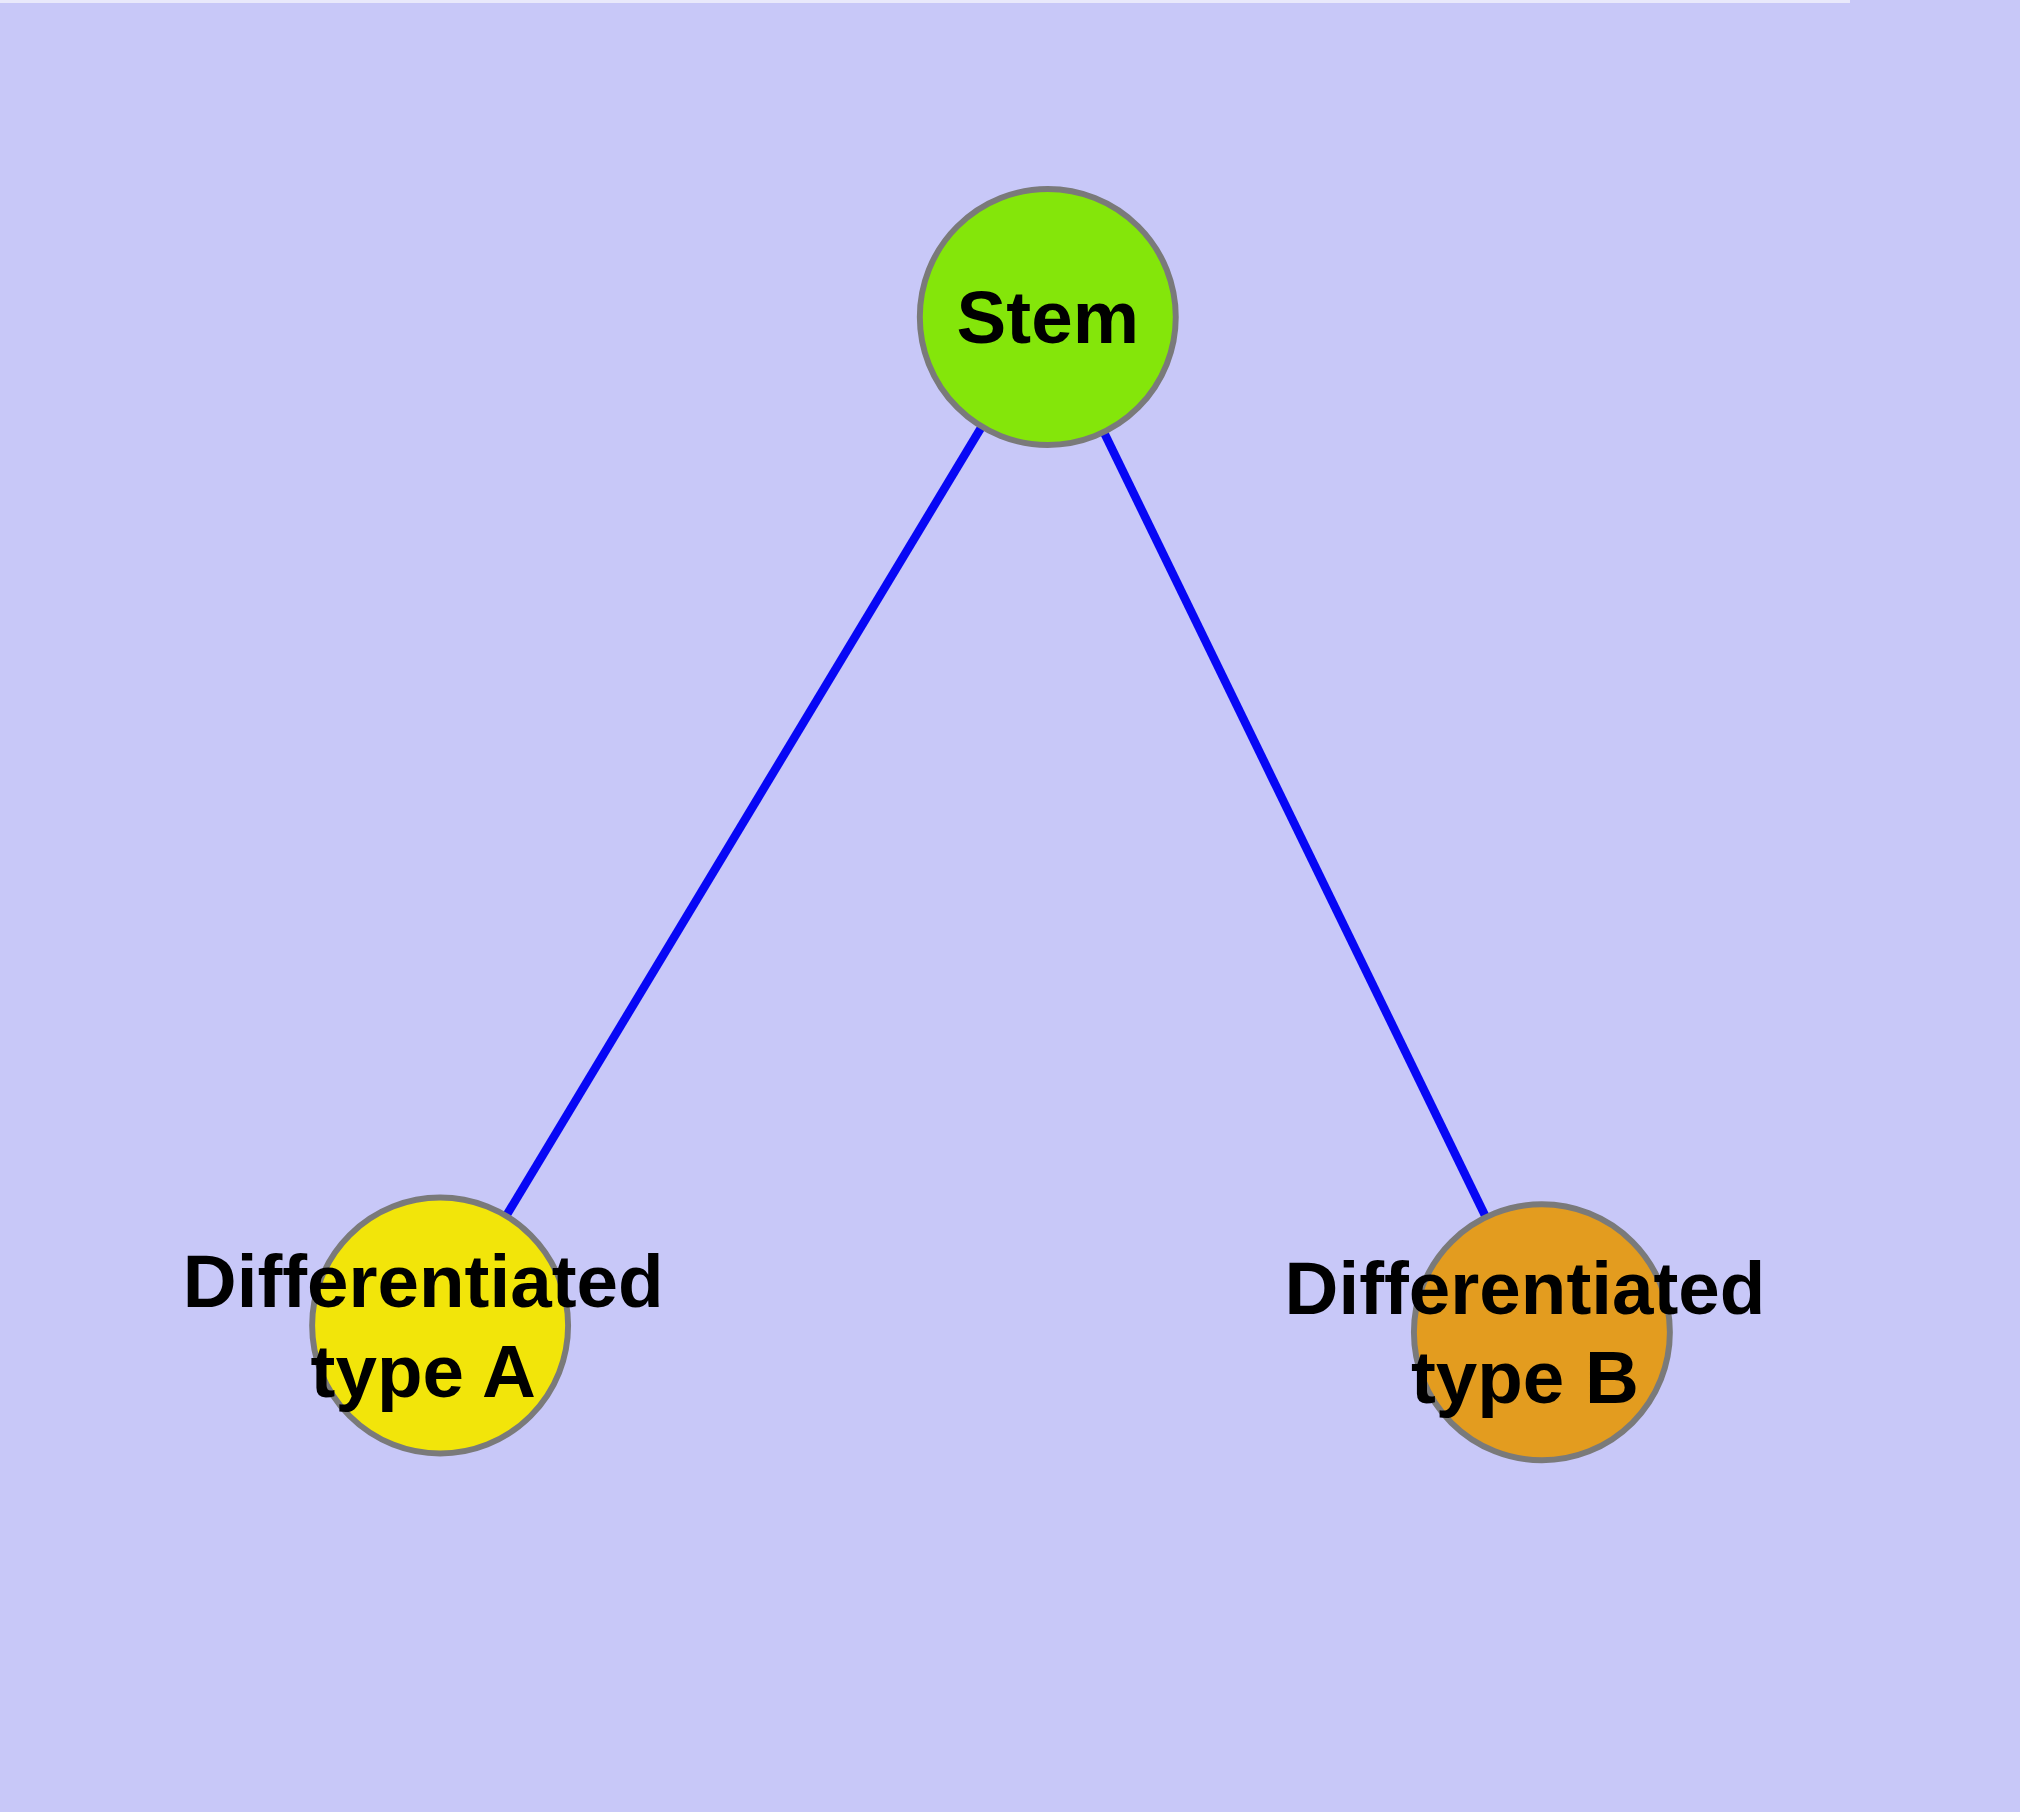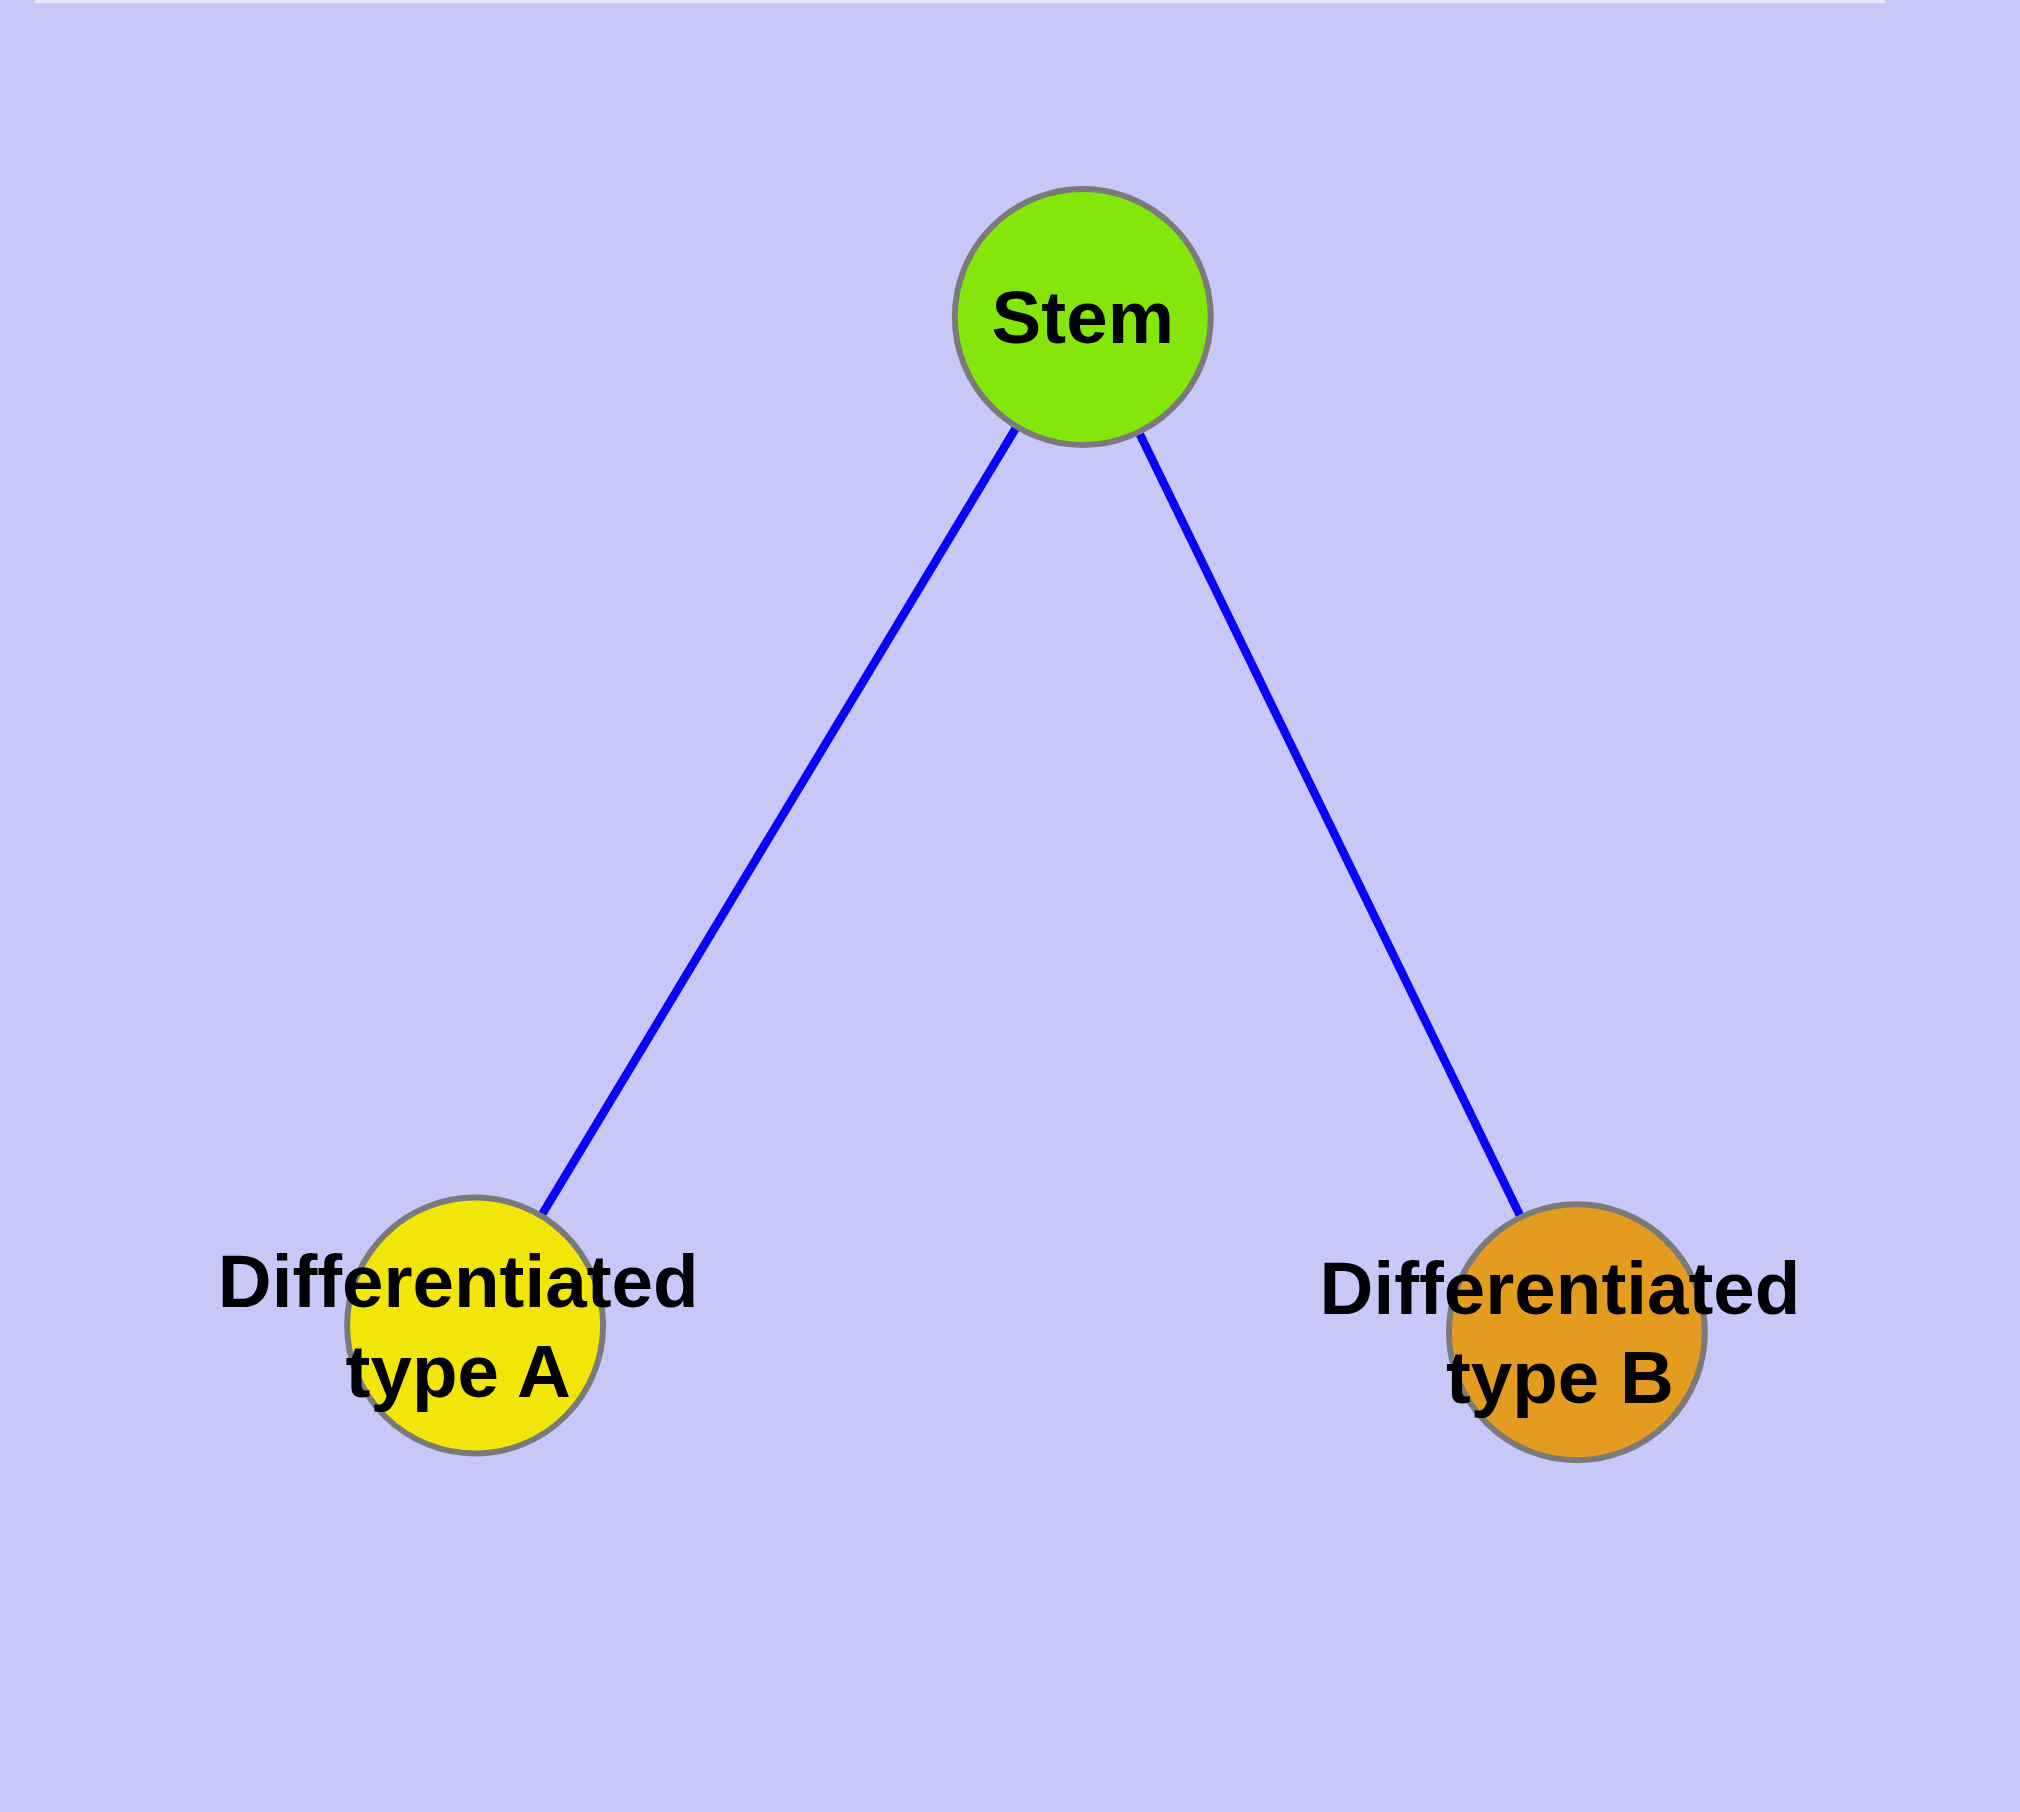--- a/index.html
+++ b/index.html
@@ -9,21 +9,20 @@
   body {
     width: 2021px;
     height: 1812px;
     overflow: hidden;
     font-family: "Liberation Sans", sans-serif;
   }
   .canvas-wrap {
     position: relative;
     width: 1850px;
     height: 1812px;
-    margin-left: 35px;
   }
   .top-strip {
     position: absolute;
     top: 0;
     left: 0;
     width: 100%;
     height: 3.4px;
     z-index: 2;
   }
   svg.graph {

